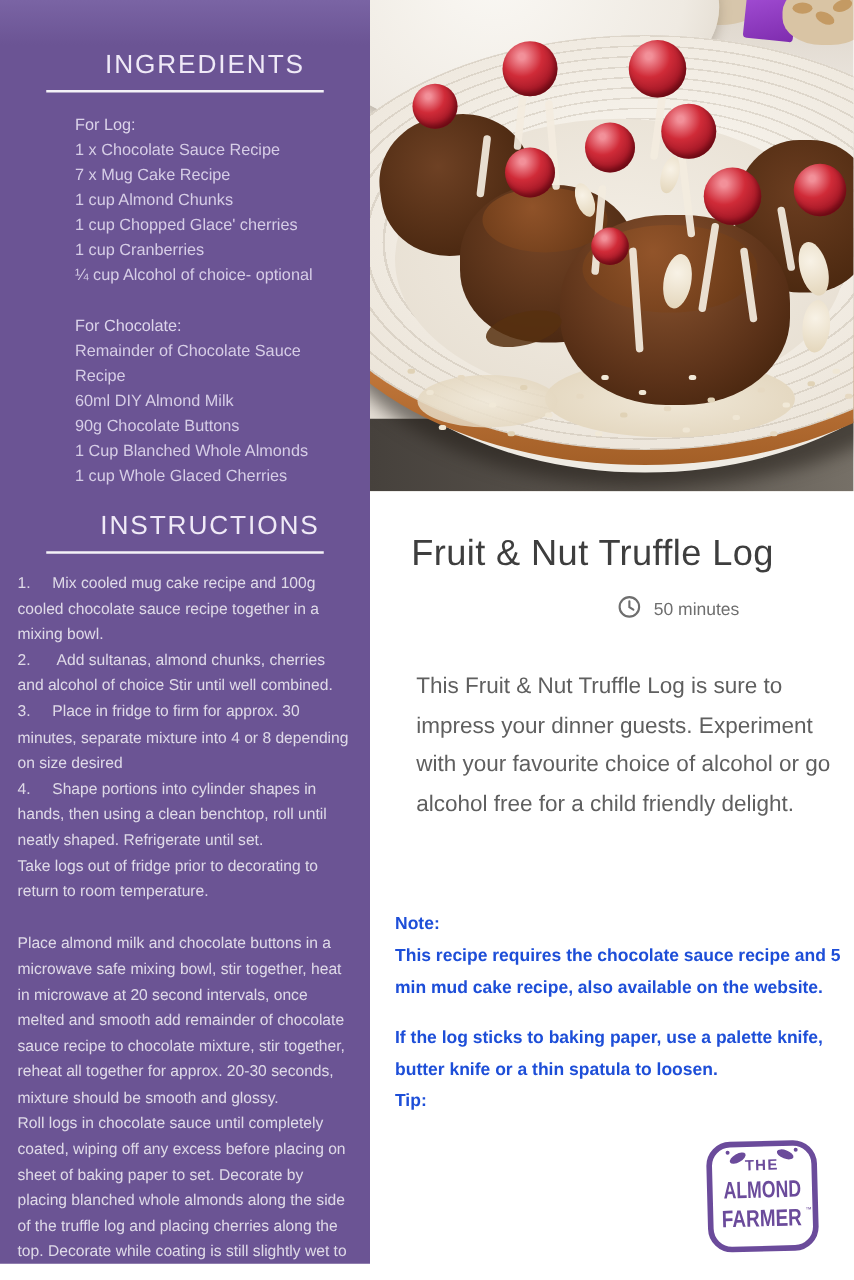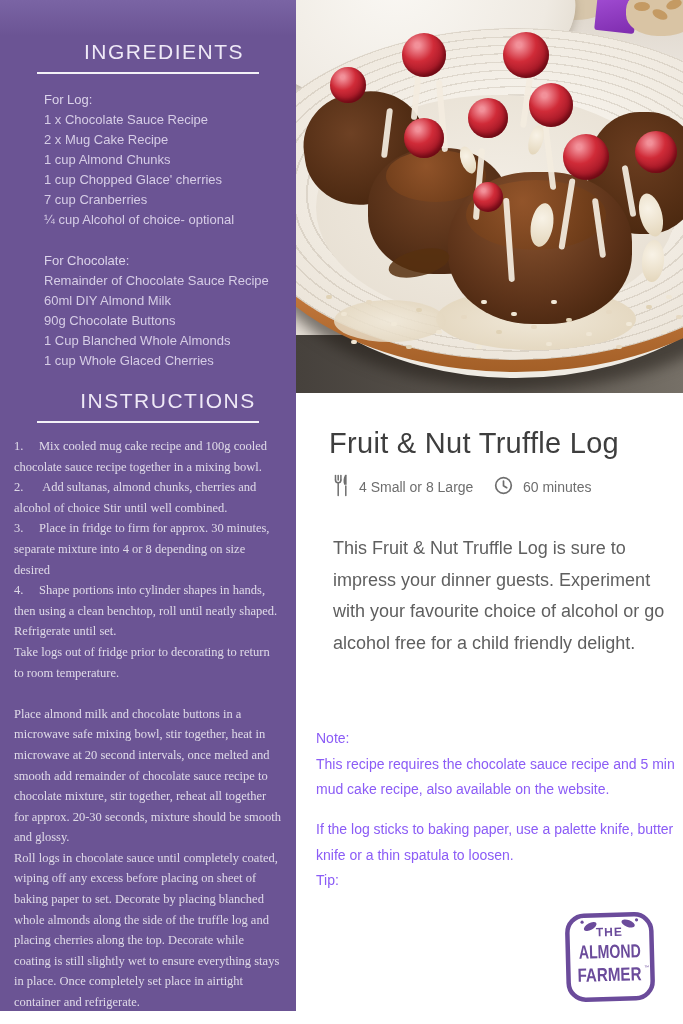--- a/index.html
+++ b/index.html
@@ -8,40 +8,40 @@
 
   
   .sidebar{position:absolute;left:0;top:0;width:296px;height:1011px;
            background:linear-gradient(180deg,#7a64a4 0px,#6b5494 36px);
            overflow:hidden;}
   .side-heading{margin:0;text-align:center;font-size:21px;font-weight:400;
                 letter-spacing:1.5px;color:#efe9f7;}
   .heading-ingredients{padding-top:40px;padding-left:32px;}
   .heading-instructions{margin-top:18px;padding-left:40px;}
   .rule{height:2px;width:222px;margin:8px auto 0 auto;background:rgba(255,255,255,0.92);}
-  .ing-wrap{margin:16px 18px 0 44px;}
+  .ing-wrap{margin:16px 18px 0 60px;}
   .ing-label{font-size:13px;line-height:20px;color:#dcd4ea;}
   .ing-list{list-style:none;margin:0;padding:0;font-size:13px;line-height:20px;color:#d6cde6;}
   .ing-group2{margin-top:21px;}
   .instructions{margin:13px 14px 0 14px;font-size:12.5px;line-height:20.6px;
                 color:rgba(255,255,255,0.78);}
-  .instructions p{margin:0;font-family:Liberation Serif, serif;}
+  .instructions p{margin:0;}
   .instructions p:empty{height:20.6px;}
 
   
   .main{position:absolute;left:296px;top:0;width:387px;height:798px;}
   .title{position:absolute;left:33px;top:427px;margin:0;font-size:29px;font-weight:400;
          letter-spacing:0.3px;color:#3e3e3e;white-space:nowrap;}
   .meta-item{position:absolute;display:flex;align-items:center;color:#6e6e6e;font-size:14px;}
   .meta-servings{left:37px;top:474px;}
   .meta-time{left:198px;top:476px;}
   .meta-item .txt{margin-left:10px;}
   .description{position:absolute;left:37px;top:533px;width:332px;margin:0;
                font-size:18px;line-height:31.5px;color:#5f5f5f;}
-  .aside-block{position:absolute;left:20px;width:368px;font-size:14px;line-height:25.5px;color:#8b5cf6;}
+  .aside-block{position:absolute;left:20px;width:368px;font-size:14px;line-height:25.5px;color:#1d4ed8;font-weight:bold;}
   .note-block{top:726px;}
   .tip-block{top:817px;}
   .aside-block div{margin:0;}
   .logo{position:absolute;left:267px;top:908px;width:94px;height:97px;}
 
   
   .photo{position:absolute;left:0;top:0;width:387px;height:393px;overflow:hidden;
          background:linear-gradient(180deg,#ddd5ca 0px,#e8e2da 60px,#e5ded5 100%);}
   .photo *{position:absolute;}
   .ph-bowl{left:-40px;top:-70px;width:320px;height:175px;border-radius:50%;
@@ -102,24 +102,24 @@
   <aside class="sidebar">
     <h2 class="side-heading heading-ingredients">INGREDIENTS</h2>
     <div class="rule"></div>
 
     <div class="ing-wrap">
       <div class="ing-group">
         <div class="ing-label">For Log:</div>
         <ul class="ing-list">
 
         <li>1 x Chocolate Sauce Recipe</li>
-            <li>2 x Mug Cake Recipe</li>
+            <li>7 x Mug Cake Recipe</li>
             <li>1 cup Almond Chunks</li>
             <li>1 cup Chopped Glace' cherries</li>
-            <li>7 cup Cranberries</li>
+            <li>1 cup Cranberries</li>
             <li>¼ cup Alcohol of choice- optional</li>
           </ul>
       </div>
       <div class="ing-group ing-group2">
         <div class="ing-label">For Chocolate:</div>
         <ul class="ing-list">
 
         <li>Remainder of Chocolate Sauce Recipe</li>
             <li>60ml DIY Almond Milk</li>
             <li>90g Chocolate Buttons</li>
@@ -198,45 +198,29 @@
       <div class="sliver" style="left:344px;top:193px;width:22px;height:44px;transform:rotate(-15deg);"></div>
       <div class="sliver" style="left:346px;top:240px;width:22px;height:42px;transform:rotate(5deg);"></div>
       <div class="sliver" style="left:165px;top:146px;width:14px;height:28px;transform:rotate(-20deg);"></div>
       <div class="sliver" style="left:233px;top:125px;width:14px;height:30px;transform:rotate(15deg);"></div>
 
       <div class="crumbs"></div>
     </div>
 
     <h1 class="title">Fruit &amp; Nut Truffle Log</h1>
 
-    <div class="meta-item meta-servings">
-      <span>
-        <svg width="16" height="23" viewBox="0 0 16 23">
-          <g fill="none" stroke="#6e6e6e" stroke-width="1.5" stroke-linecap="round">
-            <path d="M2.5 1.5v4.5"></path>
-              <path d="M5.2 1.5v4.5"></path>
-              <path d="M7.9 1.5v4.5"></path>
-            <path d="M2.5 6c0 1.8 1.1 2.8 2.7 2.8S7.9 7.8 7.9 6"></path>
-            <path d="M5.2 8.8V21.5"></path>
-            <path d="M12.8 12V21.5"></path>
-          </g>
-          <path d="M12 1.2c-1.6 2.4-2 6.6-0.8 9.6h2.4V1.2c0-0.6-1.2-0.6-1.6 0z" fill="#6e6e6e"></path>
-        </svg>
-      </span>
-      <span class="txt">4 Small or 8 Large</span>
-    </div>
 
     <div class="meta-item meta-time">
       <span>
         <svg width="19" height="19" viewBox="0 0 19 19">
           <circle cx="9.5" cy="9.5" r="7.8" fill="none" stroke="#6e6e6e" stroke-width="1.7"></circle>
           <path d="M9.5 5v4.7l3.2 2" fill="none" stroke="#6e6e6e" stroke-width="1.7" stroke-linecap="round"></path>
         </svg>
       </span>
-      <span class="txt">60 minutes</span>
+      <span class="txt">50 minutes</span>
     </div>
 
     <p class="description">This Fruit &amp; Nut Truffle Log is sure to impress your dinner guests. Experiment with your favourite choice of alcohol or go alcohol free for a child friendly delight.</p>
 
     <div class="aside-block note-block">
       <div>Note:</div>
       <div>This recipe requires the chocolate sauce recipe and 5 min mud cake recipe, also available on the website.</div>
     </div>
 
     <div class="aside-block tip-block">

